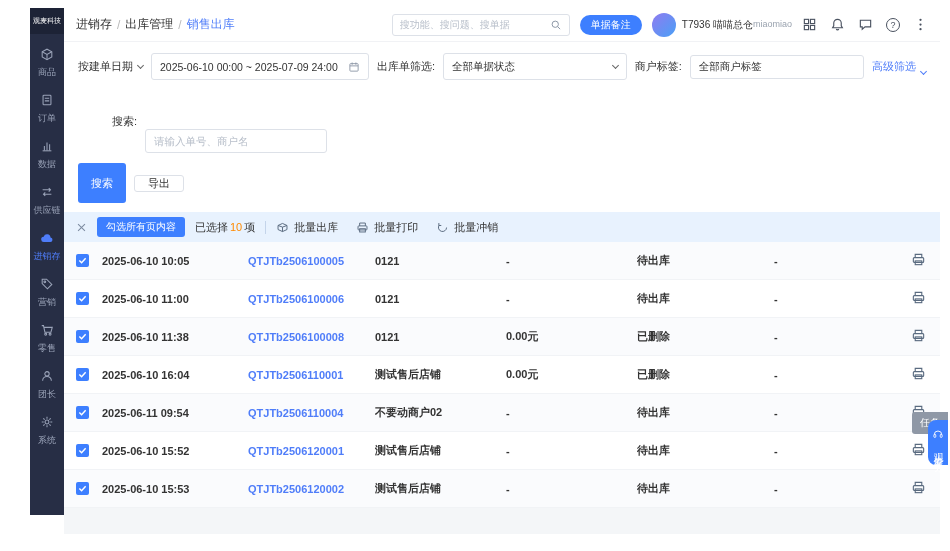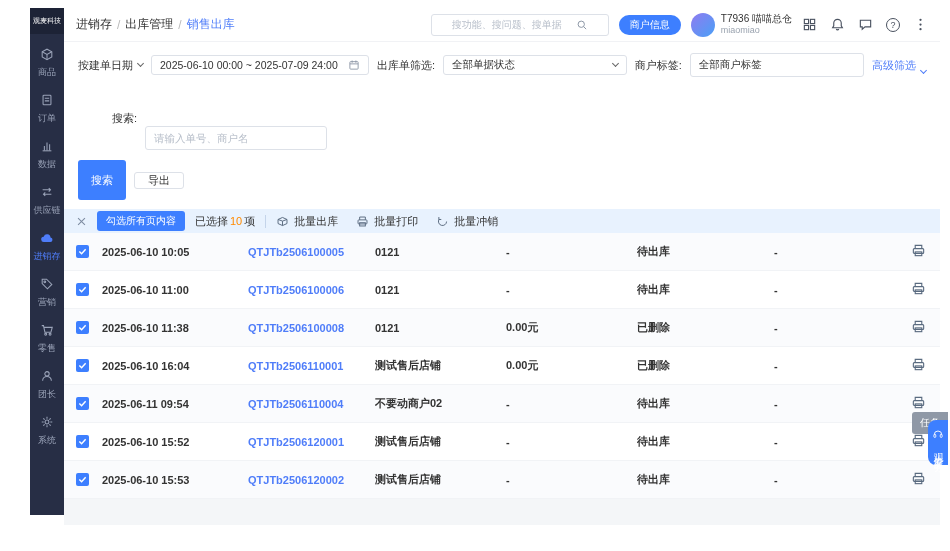--- a/index.html
+++ b/index.html
@@ -16,59 +16,59 @@
   .nav-item svg{width:14px;height:14px;}
 
   
   .main{flex:1;display:flex;flex-direction:column;min-width:0;}
   .topbar{height:34px;display:flex;align-items:center;padding:0 12px;gap:10px;border-bottom:1px solid #f1f2f5;flex-shrink:0;}
   .crumbs{font-size:12px;color:#333;display:flex;gap:5px;align-items:center;white-space:nowrap;}
   .crumb{cursor:pointer;}
   .crumb-current{color:#4f7df9;}
   .crumb-sep{color:#bbb;}
   .spacer{flex:1;}
-  .hsearch{width:178px;height:22px;border:1px solid #dde1e8;border-radius:3px;display:flex;align-items:center;padding:0 20px;gap:5px;flex-shrink:0;}
+  .hsearch{width:178px;height:22px;border:1px solid #dde1e8;border-radius:3px;display:flex;align-items:center;padding:0 7px;gap:5px;flex-shrink:0;}
   .hsearch input{border:0;outline:0;flex:1;font-size:10px;color:#333;min-width:0;font-family:inherit;}
   .hsearch input::placeholder{color:#b8bfca;}
   .hsearch svg{width:12px;height:12px;color:#8b95a5;flex-shrink:0;}
   .guide-btn{height:20px;padding:0 11px;background:#3d7fff;color:#fff;border:0;border-radius:10px;font-size:10px;cursor:pointer;white-space:nowrap;}
   .user{display:flex;align-items:center;gap:6px;white-space:nowrap;}
   .avatar{width:24px;height:24px;border-radius:50%;background:linear-gradient(135deg,#8f7bf0,#4aa0f6);flex-shrink:0;}
-  .user-lines{display:flex;flex-direction:column;line-height:1.2;}
+  .user-lines{display:flex;flex-direction:row;line-height:1.2;align-items:center;}
   .user-name{font-size:10px;color:#333;}
   .user-sub{font-size:9px;color:#9aa3af;}
   .top-icons{display:flex;align-items:center;gap:13px;color:#4a5260;}
   .ticon{width:15px;height:15px;display:flex;cursor:pointer;}
   .ticon svg{width:15px;height:15px;}
   .help-circle{width:14px;height:14px;border:1px solid #4a5260;border-radius:50%;font-size:9px;display:flex;align-items:center;justify-content:center;cursor:pointer;}
 
   
   .filters{padding:11px 14px 0;flex-shrink:0;}
   .frow{display:flex;align-items:center;gap:8px;font-size:11px;color:#333;}
   .ddl{display:flex;align-items:center;gap:5px;cursor:pointer;white-space:nowrap;}
   .chev{width:5px;height:5px;border-right:1px solid #666;border-bottom:1px solid #666;transform:rotate(45deg);margin-top:-3px;}
   .chev.blue{border-color:#4f7df9;}
-  .box{height:20px;border:1px solid #dde1e8;border-radius:3px;display:flex;align-items:center;padding:0 8px;font-size:10.5px;color:#333;background:#fff;gap:6px;}
+  .box{height:27px;border:1px solid #dde1e8;border-radius:3px;display:flex;align-items:center;padding:0 8px;font-size:10.5px;color:#333;background:#fff;gap:6px;}
   .date-box{width:228px;justify-content:space-between;cursor:pointer;}
   .date-box svg{width:12px;height:12px;color:#8b95a5;flex-shrink:0;}
   .select-box{width:192px;justify-content:space-between;cursor:pointer;}
   .flabel{white-space:nowrap;}
   .text-input{height:24px;border:1px solid #dde1e8;border-radius:3px;padding:0 8px;font-size:10.5px;color:#333;outline:0;font-family:inherit;}
   .text-input::placeholder{color:#b8bfca;}
   .tag-input{width:182px;}
   .advanced{margin-left:auto;color:#4f7df9;display:flex;align-items:flex-end;gap:5px;font-size:11px;cursor:pointer;white-space:nowrap;}
   .frow2{margin-top:9px;}
   .frow2 .flabel{margin-left:34px;}
   .kw-input{width:182px;margin-top:40px;}
   .frow3{margin-top:10px;gap:8px;}
   .btn-primary{height:40px;padding:0 13px;background:#3d7fff;color:#fff;border:0;border-radius:3px;font-size:11px;cursor:pointer;}
   .btn-default{height:17px;padding:0 13px;background:#fff;color:#333;border:1px solid #dde1e8;border-radius:3px;font-size:11px;cursor:pointer;}
 
   
-  .selbar{margin-top:9px;background:#e8f2fe;height:24px;display:flex;align-items:center;padding:0 12px;gap:10px;font-size:11px;color:#333;flex-shrink:0;}
+  .selbar{margin-top:9px;background:#e8f2fe;height:30px;display:flex;align-items:center;padding:0 12px;gap:10px;font-size:11px;color:#333;flex-shrink:0;}
   .close-x{width:11px;height:11px;color:#7d8ba1;cursor:pointer;display:flex;}
   .close-x svg{width:11px;height:11px;}
   .selall-btn{height:20px;padding:0 9px;background:#3d7fff;color:#fff;border:0;border-radius:3px;font-size:10px;cursor:pointer;}
   .sel-count{color:#ff8a00;margin:0 2px;}
   .vdiv{width:1px;height:13px;background:#c4d4ea;}
   .batch-group{display:flex;align-items:center;gap:18px;}
   .batch{display:flex;align-items:center;gap:5px;cursor:pointer;color:#333;}
   .batch svg{width:13px;height:13px;color:#5a6b80;}
 
   
@@ -178,21 +178,21 @@
           <span class="crumb crumb-current">销售出库</span>
         </div>
         <div class="spacer"></div>
         <div class="hsearch">
           <input placeholder="搜功能、搜问题、搜单据" style="">
           <svg viewBox="0 0 16 16" fill="none" stroke="currentColor" stroke-width="1.3">
               <circle cx="7" cy="7" r="4.2"></circle>
               <path d="M10.2 10.2L13.5 13.5"></path>
             </svg>
         </div>
-        <button class="guide-btn">商户信息</button>
+        <button class="guide-btn">单据备注</button>
         <div class="user">
           <span class="avatar"></span>
           <span class="user-lines">
             <span class="user-name">T7936 喵喵总仓</span>
             <span class="user-sub">miaomiao</span>
           </span>
         </div>
         <div class="top-icons">
           <span class="ticon">
               <svg viewBox="0 0 16 16" fill="none" stroke="currentColor" stroke-width="1.2">

